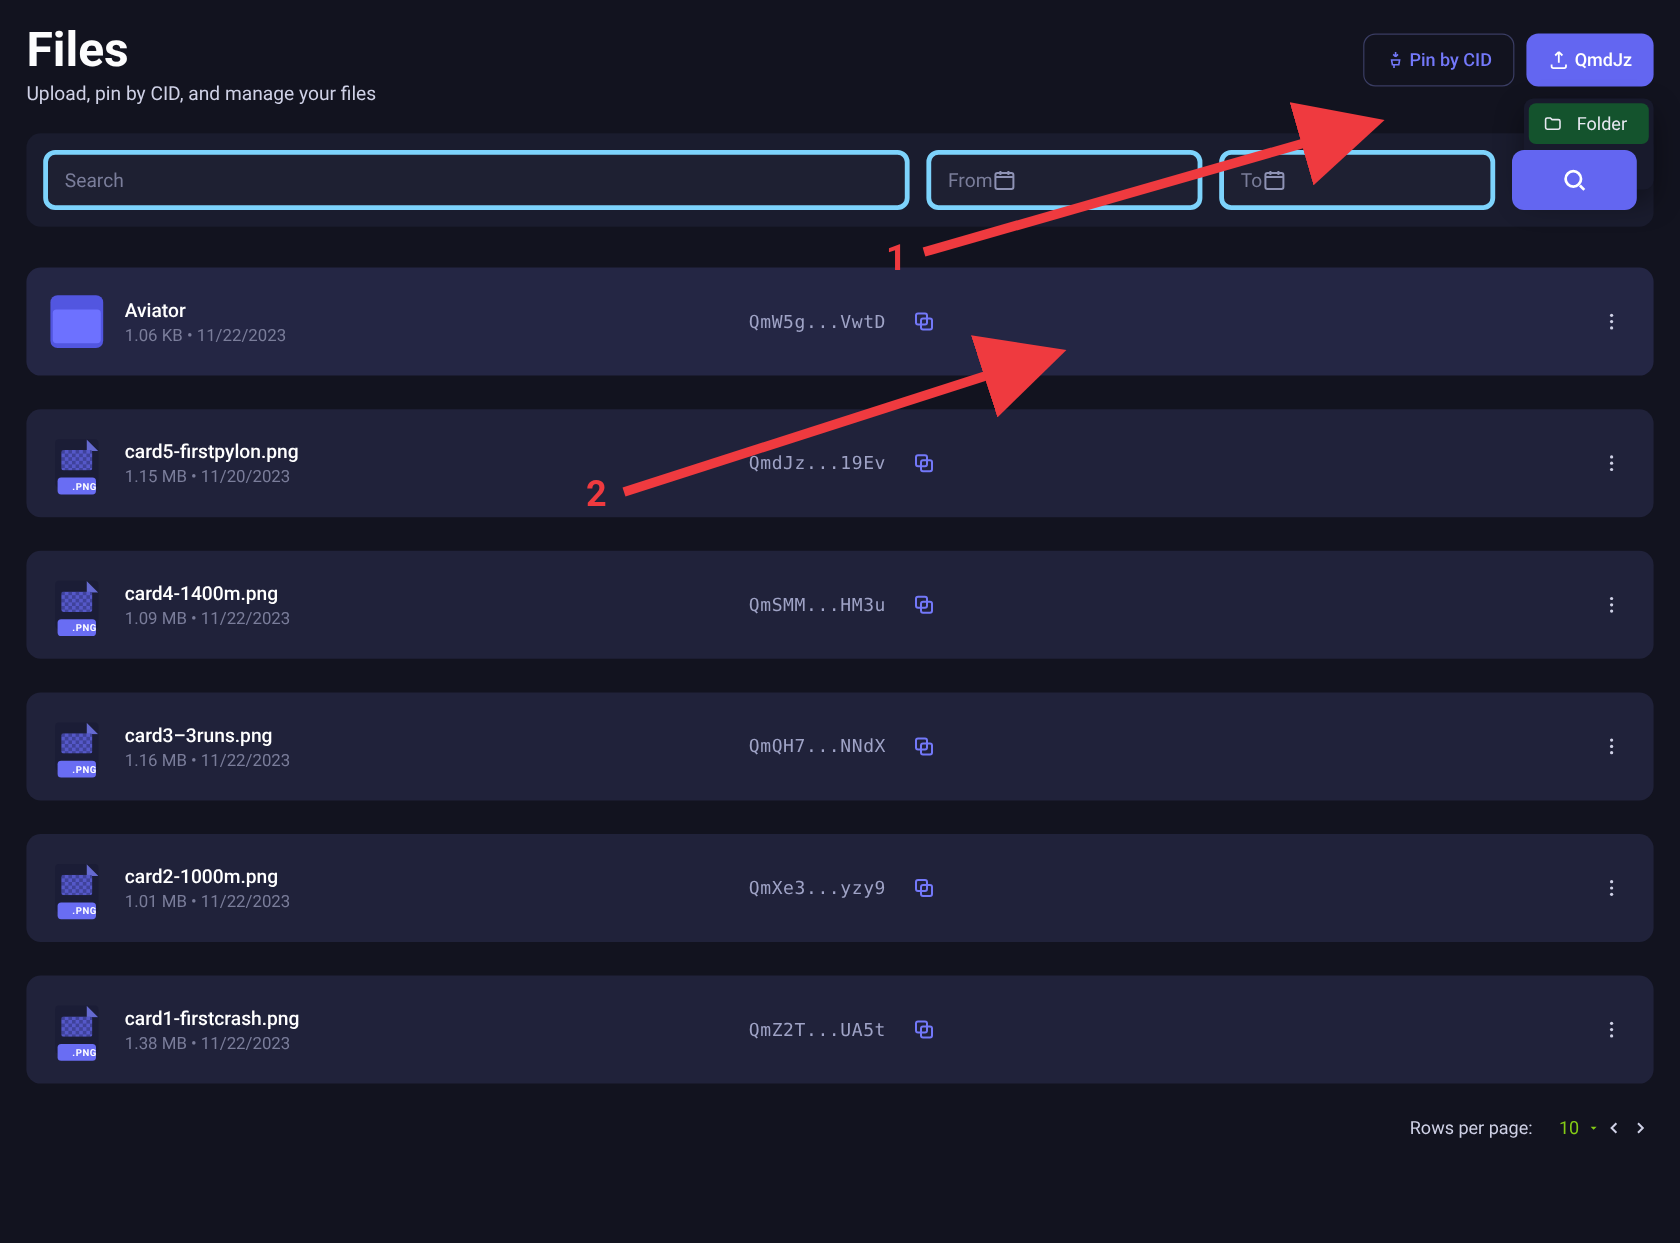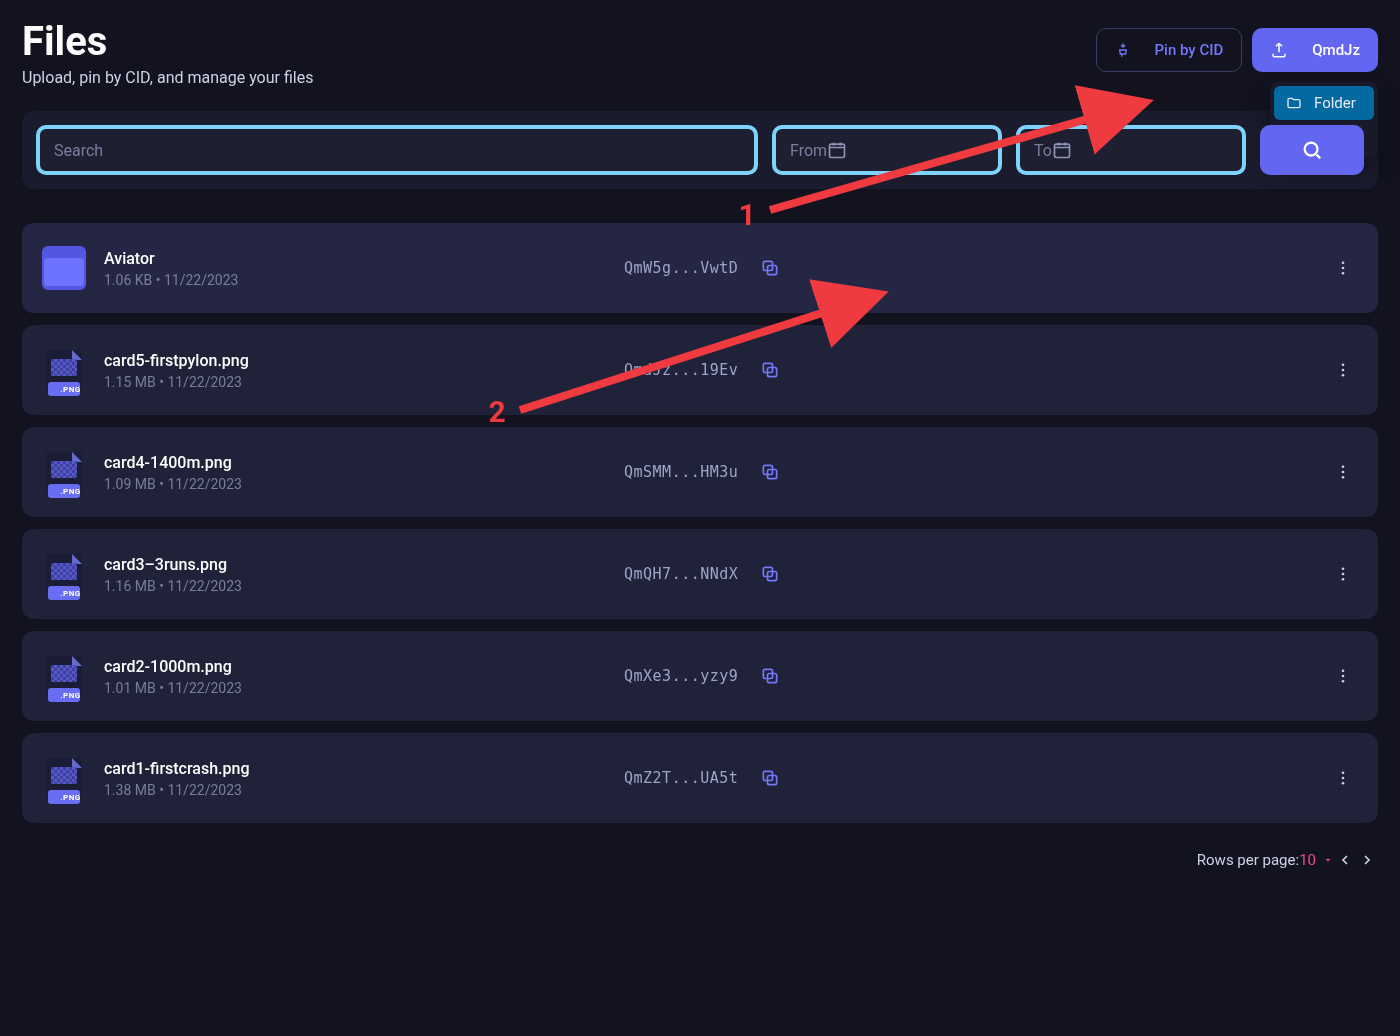--- a/index.html
+++ b/index.html
@@ -18,21 +18,21 @@
   body{width:1400px;height:1036px;overflow:hidden;position:relative;}
   
   .page{padding:22px;}
   
   
   .header{display:flex;align-items:flex-start;justify-content:space-between;}
   .title{margin:0;font-size:40px;font-weight:700;line-height:1;}
   .subtitle{margin:6px 0 0 0;font-size:16px;color:#cfd1e6;}
   .header-right{display:flex;gap:10px;align-items:center;margin-top:6px;}
   .btn{
-    display:inline-flex;align-items:center;gap:24px;
+    display:inline-flex;align-items:center;gap:4px;
     border-radius:10px;font-size:15px;font-weight:500;
     height:44px;padding:0 18px;cursor:pointer;border:none;
   }
   .btn-outline{
     background:transparent;color:var(--accent-light);
     border:1px solid #3a3d63;
   }
   .btn-primary{background:var(--accent);color:#fff;}
   
   
@@ -40,21 +40,21 @@
     position:absolute;top:82px;right:22px;width:108px;
     background:#181a2c;border-radius:8px;padding:4px;
     box-shadow:0 10px 24px rgba(0,0,0,.4);
     display:flex;flex-direction:column;
   }
   .dropdown-item{
     display:flex;align-items:center;gap:10px;
     font-size:15px;color:#e8e9f2;
     padding:8px 12px;border-radius:6px;cursor:pointer;
   }
-  .dropdown-item.active{background:#0369a1;gap:12px;}
+  .dropdown-item.active{background:#14532d;gap:12px;}
   
   
   .filter-bar{
     margin-top:24px;background:var(--panel);border-radius:12px;
     padding:14px;display:flex;gap:14px;align-items:center;
   }
   .fld{
     background:rgba(255,255,255,.02);border:4px solid #7dd3fc;
     border-radius:10px;height:50px;color:var(--muted);
     display:flex;align-items:center;padding:0 14px;
@@ -62,21 +62,21 @@
   }
   .fld-search{flex:1;}
   .fld-date{width:230px;justify-content:flex-start;}
   .fld-btn{
     width:104px;background:var(--accent);border:none;
     justify-content:center;cursor:pointer;
   }
   .cal-icon,.search-icon-svg{color:#8e92b4;}
   
   
-  .rows{margin-top:34px;display:flex;flex-direction:column;gap:12px;}
+  .rows{margin-top:34px;display:flex;flex-direction:column;gap:28px;}
   .row{
     background:var(--row);border-radius:12px;height:90px;
     display:flex;align-items:center;padding:0 20px;
   }
   .row.alt{background:#242644;}
   .row-icon{
     width:44px;height:44px;border-radius:6px;
     display:flex;align-items:center;justify-content:center;
     position:relative;flex-shrink:0;
   }
@@ -121,21 +121,21 @@
     display:flex;align-items:center;justify-content:center;
     color:#cfd1e6;cursor:pointer;
   }
   .spacer{flex:1;}
   
   
   .pagination{
     margin-top:26px;display:flex;justify-content:flex-end;align-items:center;
     color:#cfd1e6;font-size:15px;
   }
-  .per-page{display:flex;align-items:center;gap:6px;color:#ec4899;cursor:pointer;}
+  .per-page{display:flex;align-items:center;gap:6px;color:#84cc16;cursor:pointer;margin-left:22px;}
   .page-btn{width:22px;height:22px;display:flex;align-items:center;justify-content:center;cursor:pointer;color:#cfd1e6;}
   
   
   .annotation{position:absolute;top:0;left:0;width:100%;height:100%;pointer-events:none;}
 </style>
 </head>
 <body>
 
 <div class="page">
   <div class="header">
@@ -229,21 +229,21 @@
       <div class="row">
         <div class="row-icon">
           <div class="file-icon">
             <div class="file-corner"></div>
             <div class="file-checker"></div>
             <div class="file-badge">.PNG</div>
           </div>
         </div>
         <div class="row-info">
           <div class="row-name">card5-firstpylon.png</div>
-          <div class="row-meta">1.15 MB   •   11/22/2023</div>
+          <div class="row-meta">1.15 MB   •   11/20/2023</div>
         </div>
         <div class="cid">QmdJz...19Ev</div>
         <div class="copy-btn">
           <svg width="20" height="20" viewBox="0 0 24 24" fill="none" stroke="currentColor" stroke-width="2">
             <rect x="9" y="9" width="11" height="11" rx="2"></rect>
             <rect x="4" y="4" width="11" height="11" rx="2"></rect>
           </svg>
         </div>
         <div class="spacer"></div>
         <div class="more-btn">

